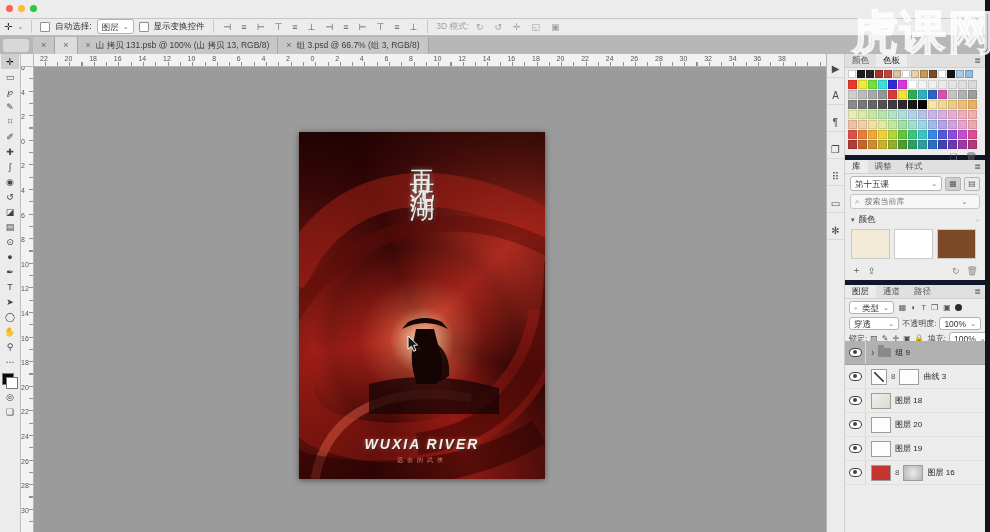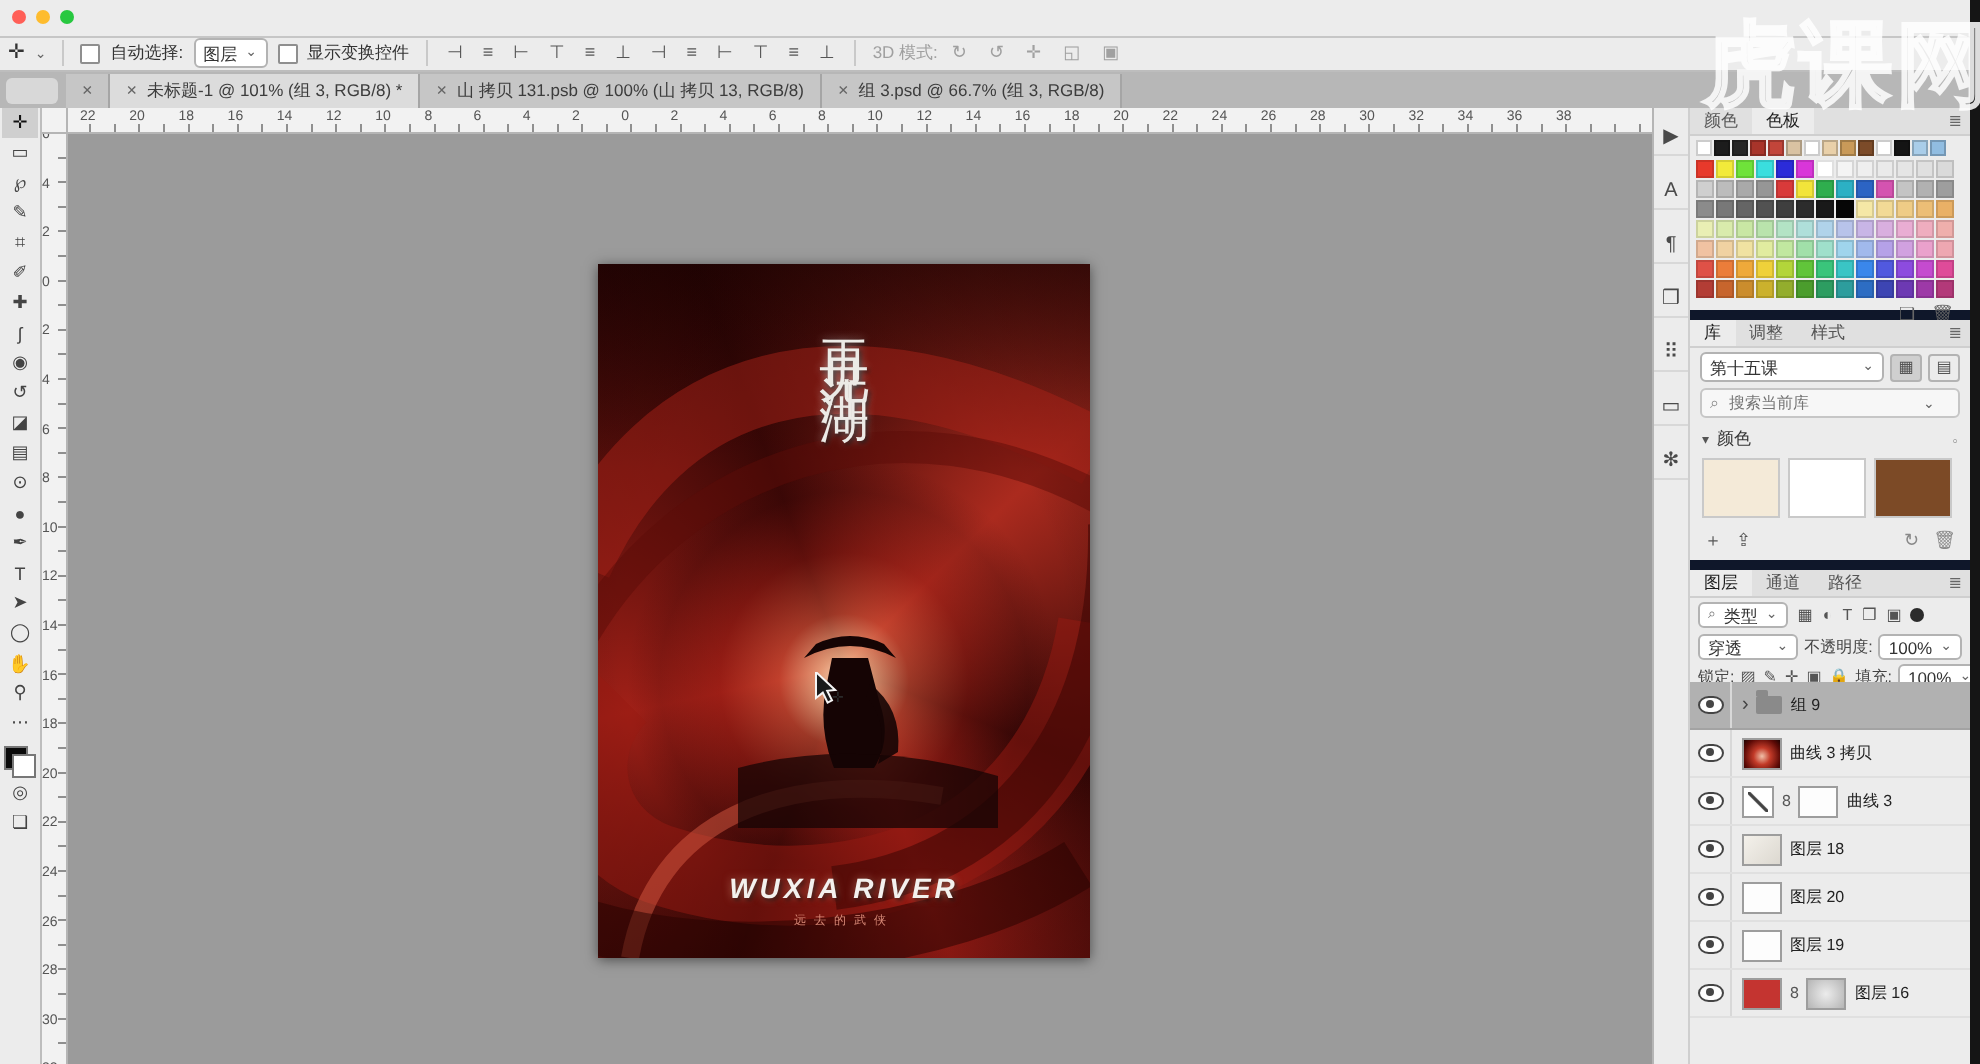--- a/index.html
+++ b/index.html
@@ -198,21 +198,20 @@
 </div>
 
 <div class="tabbar">
   <span class="tab-nub"></span>
   <span id="doc-tabs" style="display:flex;height:17px;">
       <div class="tab">
         <span class="x">×</span>
       </div>
       <div class="tab active">
         <span class="x">×</span>
-        <span>未标题-1 @ 101% (组 3, RGB/8) *</span>
       </div>
       <div class="tab">
         <span class="x">×</span>
         <span>山 拷贝 131.psb @ 100% (山 拷贝 13, RGB/8)</span>
       </div>
       <div class="tab">
         <span class="x">×</span>
         <span>组 3.psd @ 66.7% (组 3, RGB/8)</span>
       </div>
     </span>
@@ -565,29 +564,20 @@
             <span class="l-arrow">›</span>
             <span class="folder"></span>
             <span class="l-label">组 9</span>
           </span>
         </div>
         <div class="layer-row">
           <span class="eye-cell">
             <span class="eye"></span>
           </span>
           <span class="layer-content">
-            <span class="thumb t-red"></span>
-            <span class="l-label">曲线 3 拷贝</span>
-          </span>
-        </div>
-        <div class="layer-row">
-          <span class="eye-cell">
-            <span class="eye"></span>
-          </span>
-          <span class="layer-content">
             <span class="thumb-curves"></span>
             <span class="l-link">8</span>
             <span class="thumb t-white"></span>
             <span class="l-label">曲线 3</span>
           </span>
         </div>
         <div class="layer-row">
           <span class="eye-cell">
             <span class="eye"></span>
           </span>

